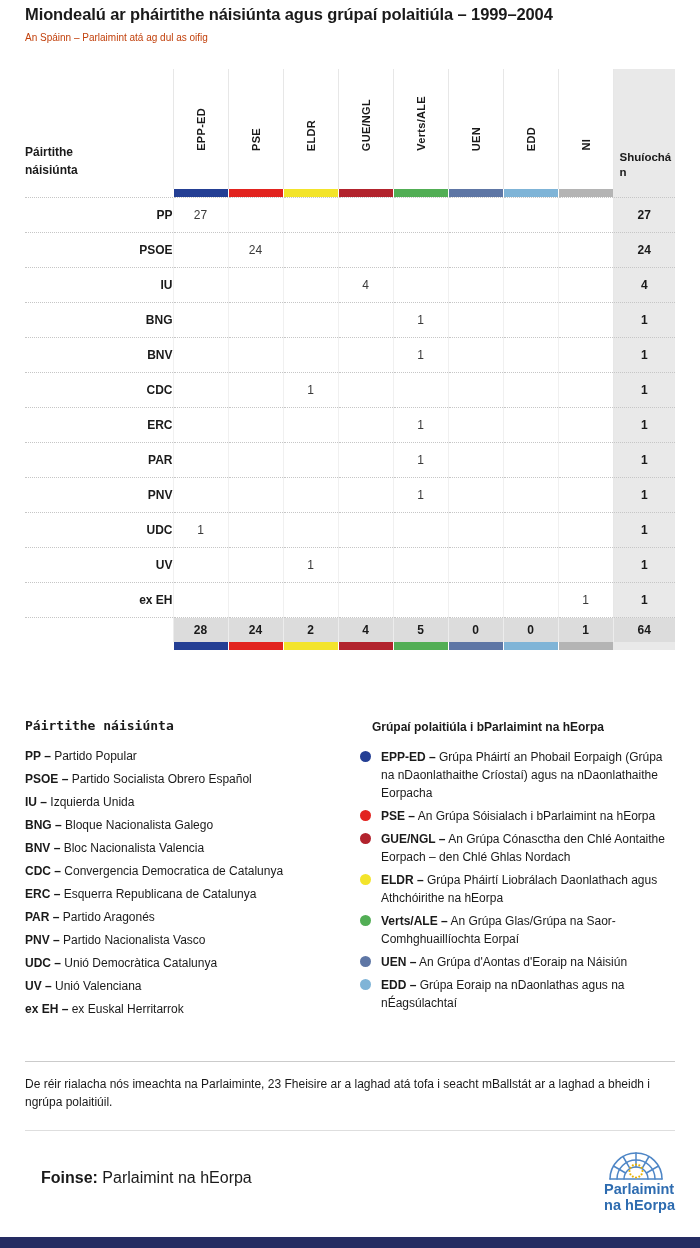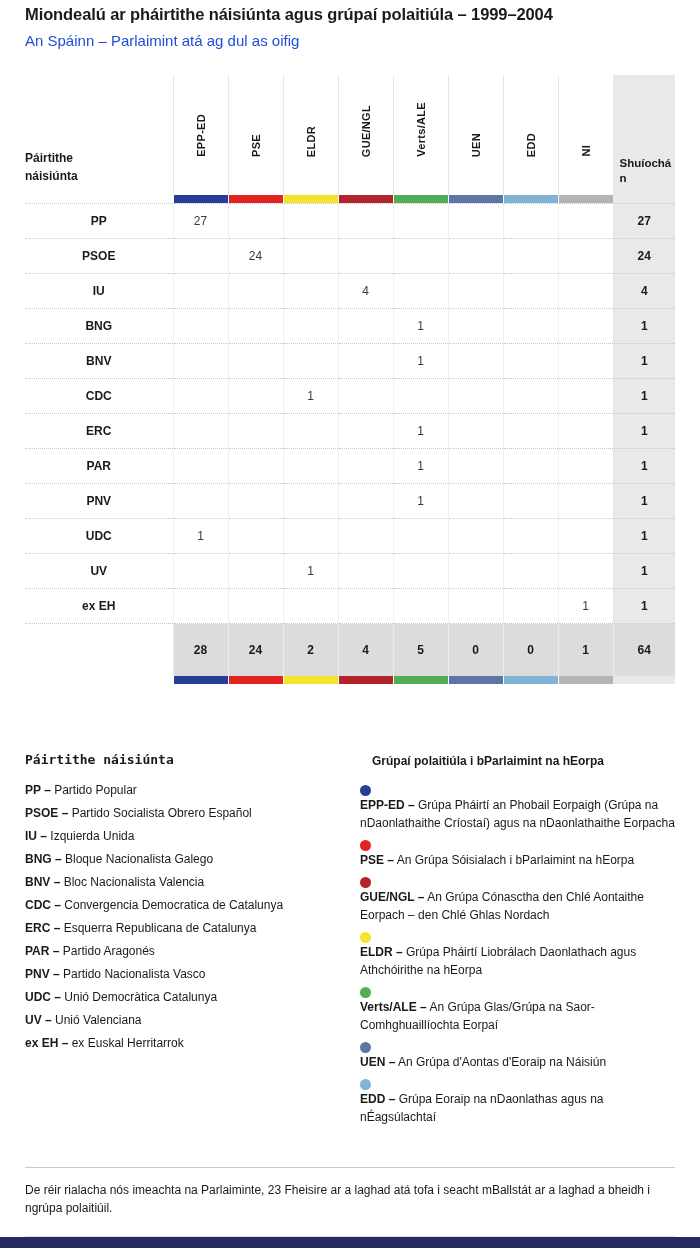--- a/index.html
+++ b/index.html
@@ -4,48 +4,48 @@
 <style>
   * { box-sizing: border-box; }
   html, body { margin: 0; padding: 0; }
   body {
     width: 700px; height: 1248px; position: relative; overflow: hidden;
     background: #ffffff; color: #1a1a1a;
     font-family: "Liberation Sans", sans-serif;
   }
   .content { width: 650px; margin: 0 auto; padding-top: 5px; }
   .title { font-size: 16.5px; font-weight: 700; margin: 0; letter-spacing: -0.1px; }
-  .subtitle { font-size: 15px; font-weight: 400; color: #1d4ed8; margin: 8px 0 0; }
+  .subtitle { font-size: 10px; font-weight: 400; color: #c2410c; margin: 8px 0 0; }
 
   table.results { border-collapse: collapse; table-layout: fixed; width: 650px; margin-top: 26px; }
   col.c-party { width: 148px; } col.c-group { width: 55px; } col.c-seats { width: 62px; }
   th, td { padding: 0; }
   th.party-hdr { vertical-align: bottom; text-align: left; font-size: 12px; font-weight: 700; padding-bottom: 10px; }
   th.party-hdr span { display: block; width: 74px; line-height: 1.45; }
   th.group-hdr { height: 120px; vertical-align: bottom; text-align: center; padding-bottom: 34px; border-left: 1px solid #e7e7e7; }
   th.group-hdr .rot { writing-mode: vertical-rl; transform: rotate(180deg); display: inline-block; font-size: 11px; font-weight: 700; letter-spacing: .3px; }
   th.seats-hdr { background: #e9e9e9; vertical-align: bottom; text-align: left; font-size: 11.5px; font-weight: 700; line-height: 1.35; padding: 0 2px 8px 6px; word-break: break-all; border-left: 1px solid #e7e7e7; }
   tr.bars td { height: 8px; }
   td.bar-cell { border-left: 1px solid #ffffff; }
   td.bar-cell .bar { height: 8px; width: 100%; }
   td.bar-pad { background: #e9e9e9; }
   tr.body-row td { height: 35px; border-top: 1px dotted #c6c6c6; }
-  td.party-cell { font-size: 12px; font-weight: 700; text-align: center; }
+  td.party-cell { font-size: 12px; font-weight: 700; text-align: right; }
   td.val-cell { font-size: 12px; text-align: center; color: #3a3a3a; border-left: 1px solid #f0f0f0; }
   td.seats-cell { background: #e9e9e9; font-size: 12px; font-weight: 700; text-align: center; border-left: 1px solid #e7e7e7; }
-  tr.total-row td { height: 52px; border-top: 1px dotted #c6c6c6; margin-top: 24px; }
+  tr.total-row td { height: 24px; border-top: 1px dotted #c6c6c6; margin-top: 24px; }
   td.total-cell, td.seats-total { background: #dcdcdc; font-size: 12px; font-weight: 700; text-align: center; border-left: 1px solid #ececec; }
 
   .legends { display: flex; margin-top: 68px; }
   .legend-left { width: 335px; }
   .legend-right { width: 315px; }
   .legend-left h3 { font-family: "DejaVu Sans Mono", monospace; font-size: 13px; font-weight: 700; margin: 0 0 16px; }
   .party-item { font-size: 12px; margin-bottom: 9px; }
   .legend-right h3 { font-size: 12px; font-weight: 700; margin: 2px 12px 14px; }
-  .group-item { display: flex; font-size: 12px; line-height: 1.5; margin-bottom: 5px; flex-direction: column; }
+  .group-item { display: flex; font-size: 12px; line-height: 1.5; margin-bottom: 5px; }
   .group-item .dot { width: 11px; height: 11px; border-radius: 50%; flex: 0 0 11px; margin: 3px 10px 0 0; }
 
   hr.divider { border: 0; border-top: 1px solid #cbcbcb; margin: 36px 0 0; }
   .note { font-size: 12px; line-height: 1.55; margin: 13px 0 0; }
   hr.divider2 { border: 0; border-top: 1px solid #dedede; margin: 18px 0 0; }
   .source-row { display: flex; justify-content: space-between; align-items: center; margin-top: 12px; }
   .source-text { font-size: 16px; margin: 16px; }
   .logo { display: flex; align-items: center; flex-direction: column; }
   .logo-text { font-weight: 700; font-size: 14.5px; line-height: 1.12; margin-left: 7px; }
   .bottom-bar { position: absolute; left: 0; bottom: 0; width: 700px; height: 11px; }

